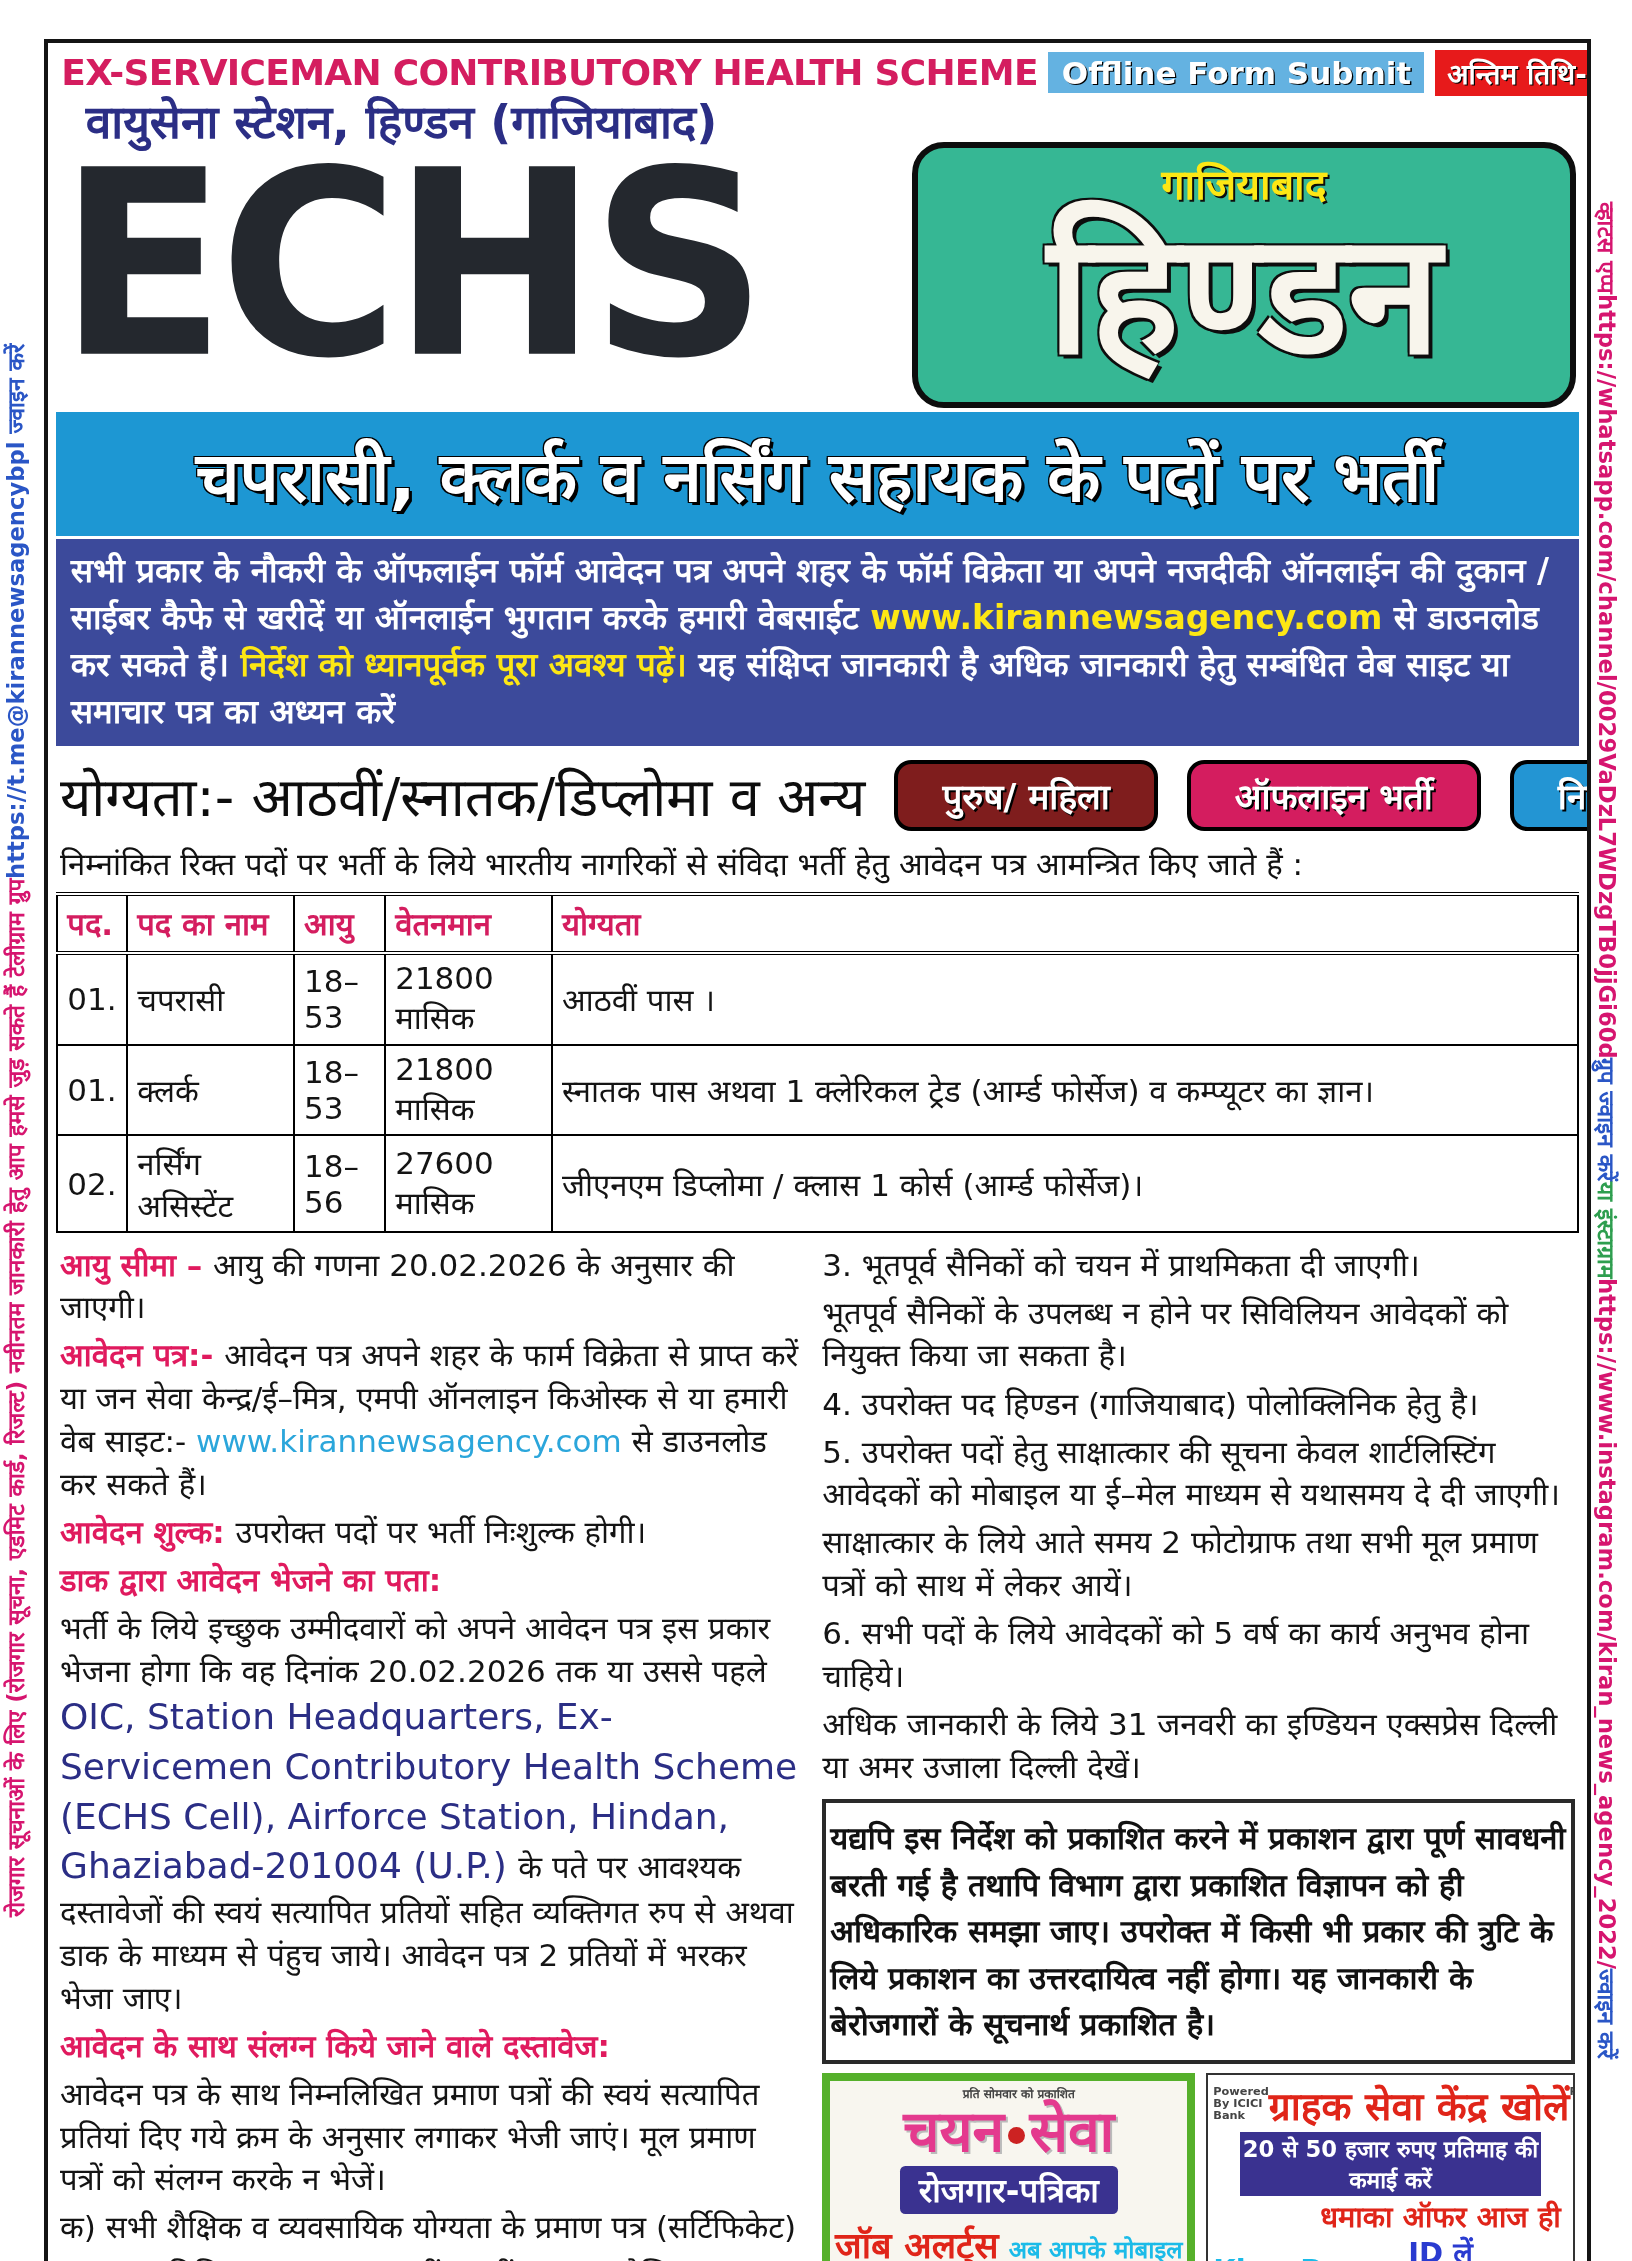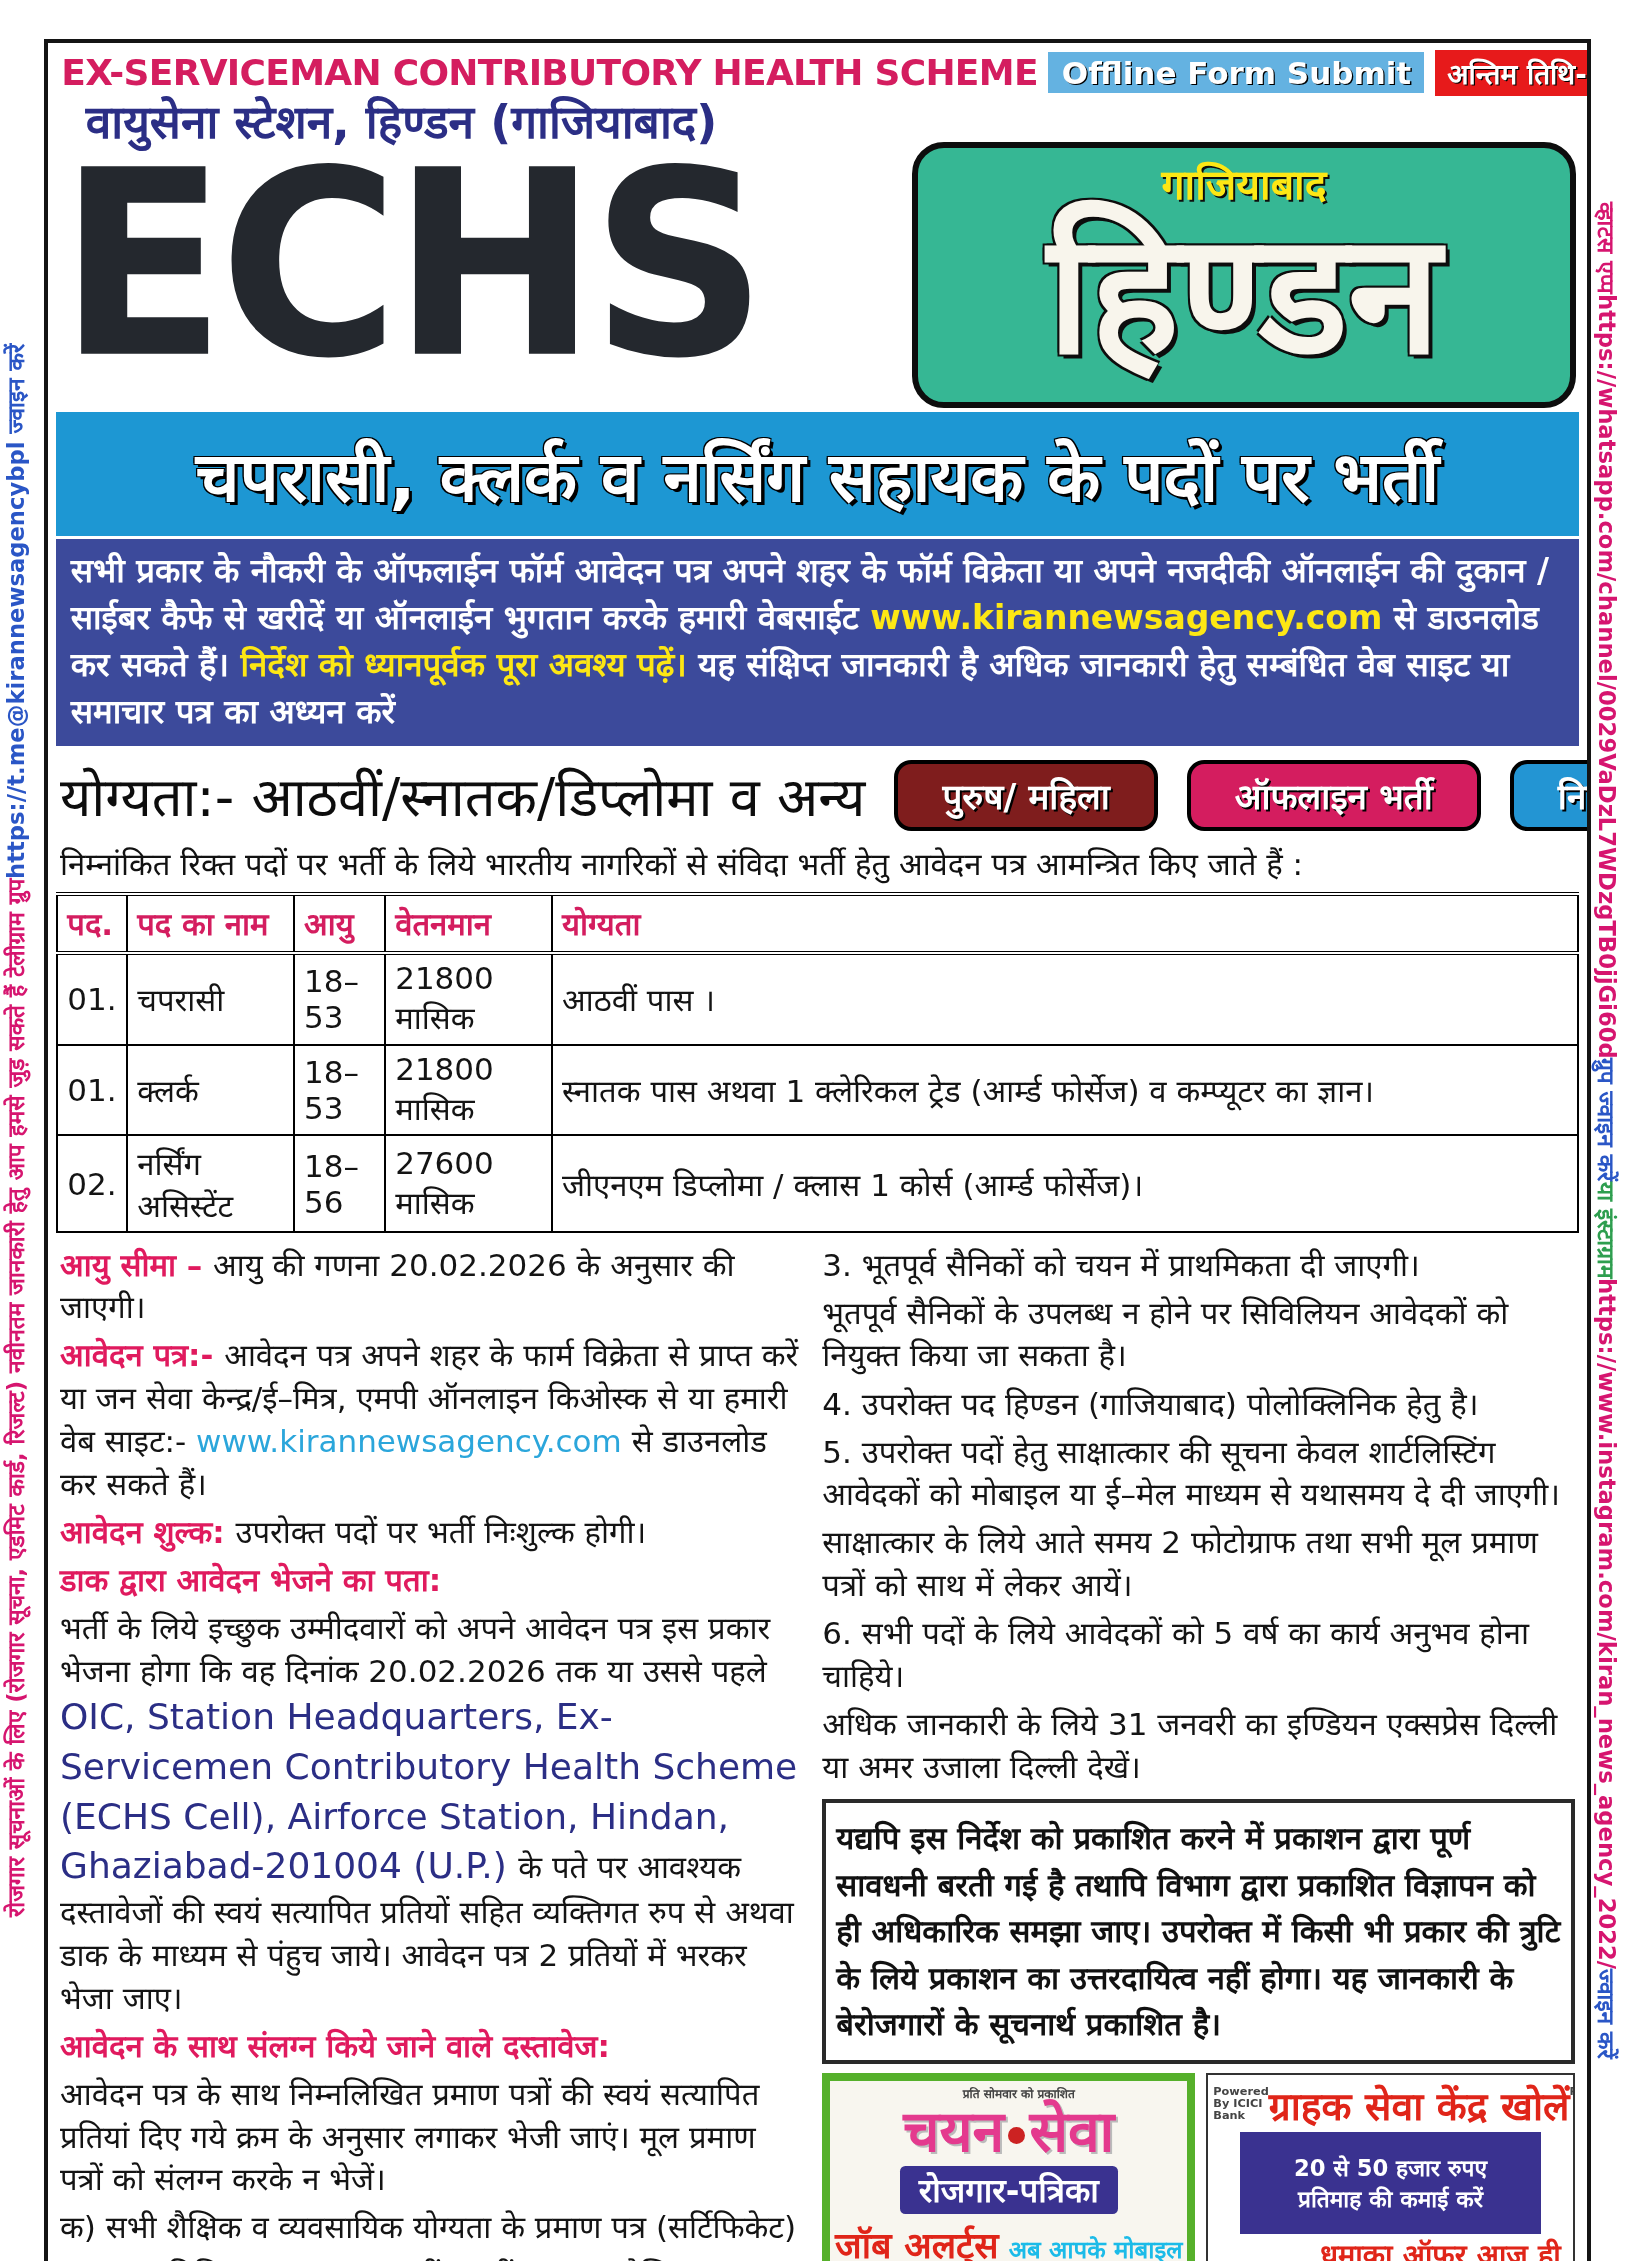--- a/index.html
+++ b/index.html
@@ -63,39 +63,39 @@
   
   .cols { display:flex; gap:17.3px; padding:10.7px 4px 0; }
   .col-left { width:745px; }
   .col-right { flex:1; min-width:0; }
   .para { font-size:31px; line-height:1.38; color:#141414; margin-bottom:5.3px; }
   .run-t { color:#141414; }
   .run-label { color:#e01a5e; font-weight:bold; }
   .run-url { color:#2ba6db; }
   .run-addr { color:#2b2e85; font-size:36px; }
 
-  .disclaimer { border:4.7px solid #2a2a2a; padding:12px 10px; font-size:31px; font-weight:bold; line-height:1.5; margin:10.7px 0 9.3px; color:#111; }
+  .disclaimer { border:4.7px solid #2a2a2a; padding:12px 4px; font-size:31px; font-weight:bold; line-height:1.5; margin:10.7px 0 9.3px; color:#111; }
 
   
   .ads-row { display:flex; gap:10.7px; }
   .chayan { width:373px; height:426px; border:8px solid #56b02b; background:#f8f6ef; text-align:center; position:relative; overflow:hidden; padding-top:4px; }
   .ch-small { font-size:12px; color:#444; font-weight:bold;padding-left:20px; }
   .ch-title { font-size:57px; font-weight:900; color:#e43a8e; text-shadow:2px 2px 0 #bbb; line-height:1.05; }
   .ch-dot { display:inline-block; width:17.3px; height:17.3px; background:#c22; border-radius:50%; vertical-align:middle; margin:0 4px; }
   .ch-sub { display:inline-block; background:#3a3290; color:#fff; font-size:33px; font-weight:900; padding:1.3px 18.7px; border-radius:5.3px; margin-top:4px; }
   .ch-alert-row { margin-top:6.7px; }
   .ch-alerts { color:#e02519; font-size:36px; font-weight:900; }
   .ch-alerts-sub { color:#1bbbe8; font-size:24px; font-weight:900; margin-left:6.7px; }
   .ch-wa { position:absolute; left:8px; top:220px; width:93px; height:93px; border-radius:50%; background:#35bc36; border:4px solid #101010; color:#fff; font-size:53px; line-height:85px; text-align:center; }
 
   .kps { flex:1; height:426px; border:2.7px solid #333; background:#fff; overflow:hidden; padding:2.7px 5.3px; }
   .kps-head { display:flex; align-items:center; }
   .kps-pow { font-size:11.3px; font-weight:bold; color:#444; width:73px; line-height:1.1; }
   .kps-title { flex:1; color:#e02519; font-size:39px; font-weight:900; text-align:center; white-space:nowrap; }
-  .kps-earn { background:#3a3290; color:#fff; font-size:22.7px; font-weight:900; text-align:center; margin:1.3px 27px; padding:20px; }
+  .kps-earn { background:#3a3290; color:#fff; font-size:22.7px; font-weight:900; text-align:center; margin:1.3px 27px; padding:1px; }
   .kps-offerrow { display:flex; align-items:center; margin-top:2.7px; }
   .kps-logo { width:100px; text-align:center; }
   .kps-k { font-size:29px; font-weight:900; color:#e2571f; }
   .kps-k span { color:#1bbbe8; }
   .kps-logosub { font-size:8.7px; font-weight:bold; color:#3a3290; }
   .kps-offer { flex:1; text-align:center; line-height:1.25; }
   .kps-o1 { font-size:29px; font-weight:900; color:#e02519; }
   .kps-o1 b { color:#2a3bd0; }
   .kps-o2 { font-size:32px; font-weight:900; color:#2a3bd0; }
   .kps-o2 i { color:#111; font-style:normal; }

